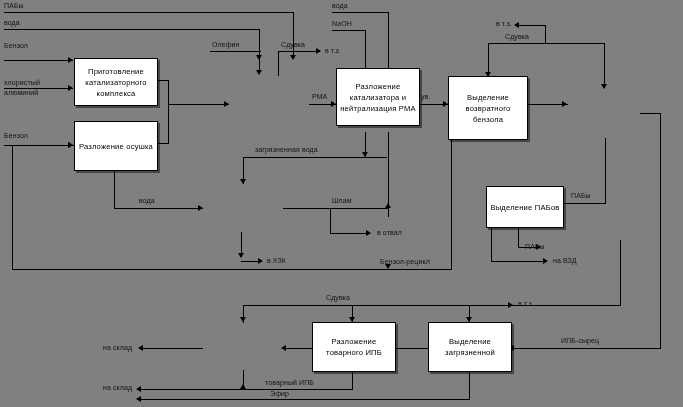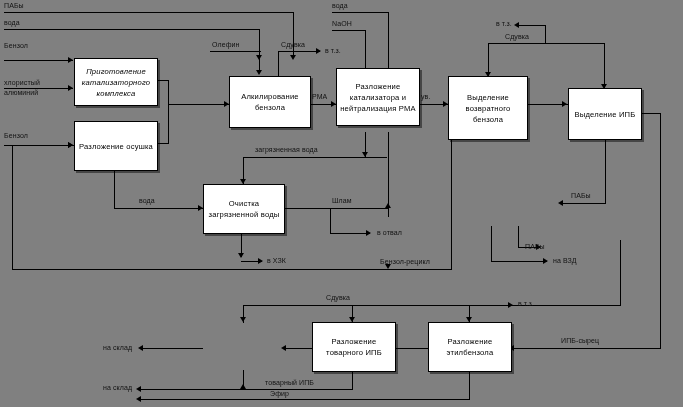--- a/index.html
+++ b/index.html
@@ -86,56 +86,50 @@
 
   <div class="lbl" style="left:4px;top:79px;">хлористый</div>
   <div class="lbl" style="left:4px;top:89px;">алюминий</div>
   <div class="h" style="left:4px;top:88px;width:69px;"></div>
   <div class="ar ar-r" style="left:68px;top:85px;"></div>
 
   <div class="lbl" style="left:4px;top:132px;">Бензол</div>
   <div class="h" style="left:4px;top:145px;width:69px;"></div>
   <div class="ar ar-r" style="left:68px;top:142px;"></div>
 
-  <div class="box" style="left:74px;top:58px;width:82px;height:46px;font-style:italic;">
+  <div class="box" style="left:74px;top:58px;width:82px;height:46px;">
     <span>Приготовление катализаторного комплекса</span>
   </div>
 
   <div class="box" style="left:74px;top:121px;width:82px;height:48px;">
     <span>Разложение осушка</span>
   </div>
 
-  <div class="box" style="left:229px;top:76px;width:80px;height:50px;">
-    <span>Алкилирование бензола</span>
-  </div>
 
   <div class="box" style="left:336px;top:68px;width:82px;height:56px;">
     <span>Разложение катализатора и нейтрализация РМА</span>
   </div>
 
   <div class="box" style="left:448px;top:76px;width:78px;height:62px;">
     <span>Выделение возвратного бензола</span>
   </div>
 
-  <div class="box" style="left:568px;top:88px;width:72px;height:50px;">
-    <span>Выделение ИПБ</span>
-  </div>
-
-  <div class="box" style="left:203px;top:184px;width:80px;height:48px;">
-    <span>Очистка загрязненной воды</span>
-  </div>
-
+
+
+  <div class="box" style="left:486px;top:186px;width:76px;height:40px;">
+    <span>Выделение ПАБов</span>
+  </div>
 
 
   <div class="box" style="left:312px;top:322px;width:82px;height:48px;">
     <span>Разложение товарного ИПБ</span>
   </div>
 
   <div class="box" style="left:428px;top:322px;width:82px;height:48px;">
-    <span>Разложение этилбензола</span>
+    <span>Выделение загрязненной</span>
   </div>
 
   <div class="h" style="left:156px;top:80px;width:13px;"></div>
   <div class="v" style="left:168px;top:80px;height:25px;"></div>
   <div class="h" style="left:168px;top:104px;width:61px;"></div>
   <div class="ar ar-r" style="left:224px;top:101px;"></div>
 
   <div class="h" style="left:156px;top:143px;width:13px;"></div>
   <div class="v" style="left:168px;top:104px;height:40px;"></div>
 

